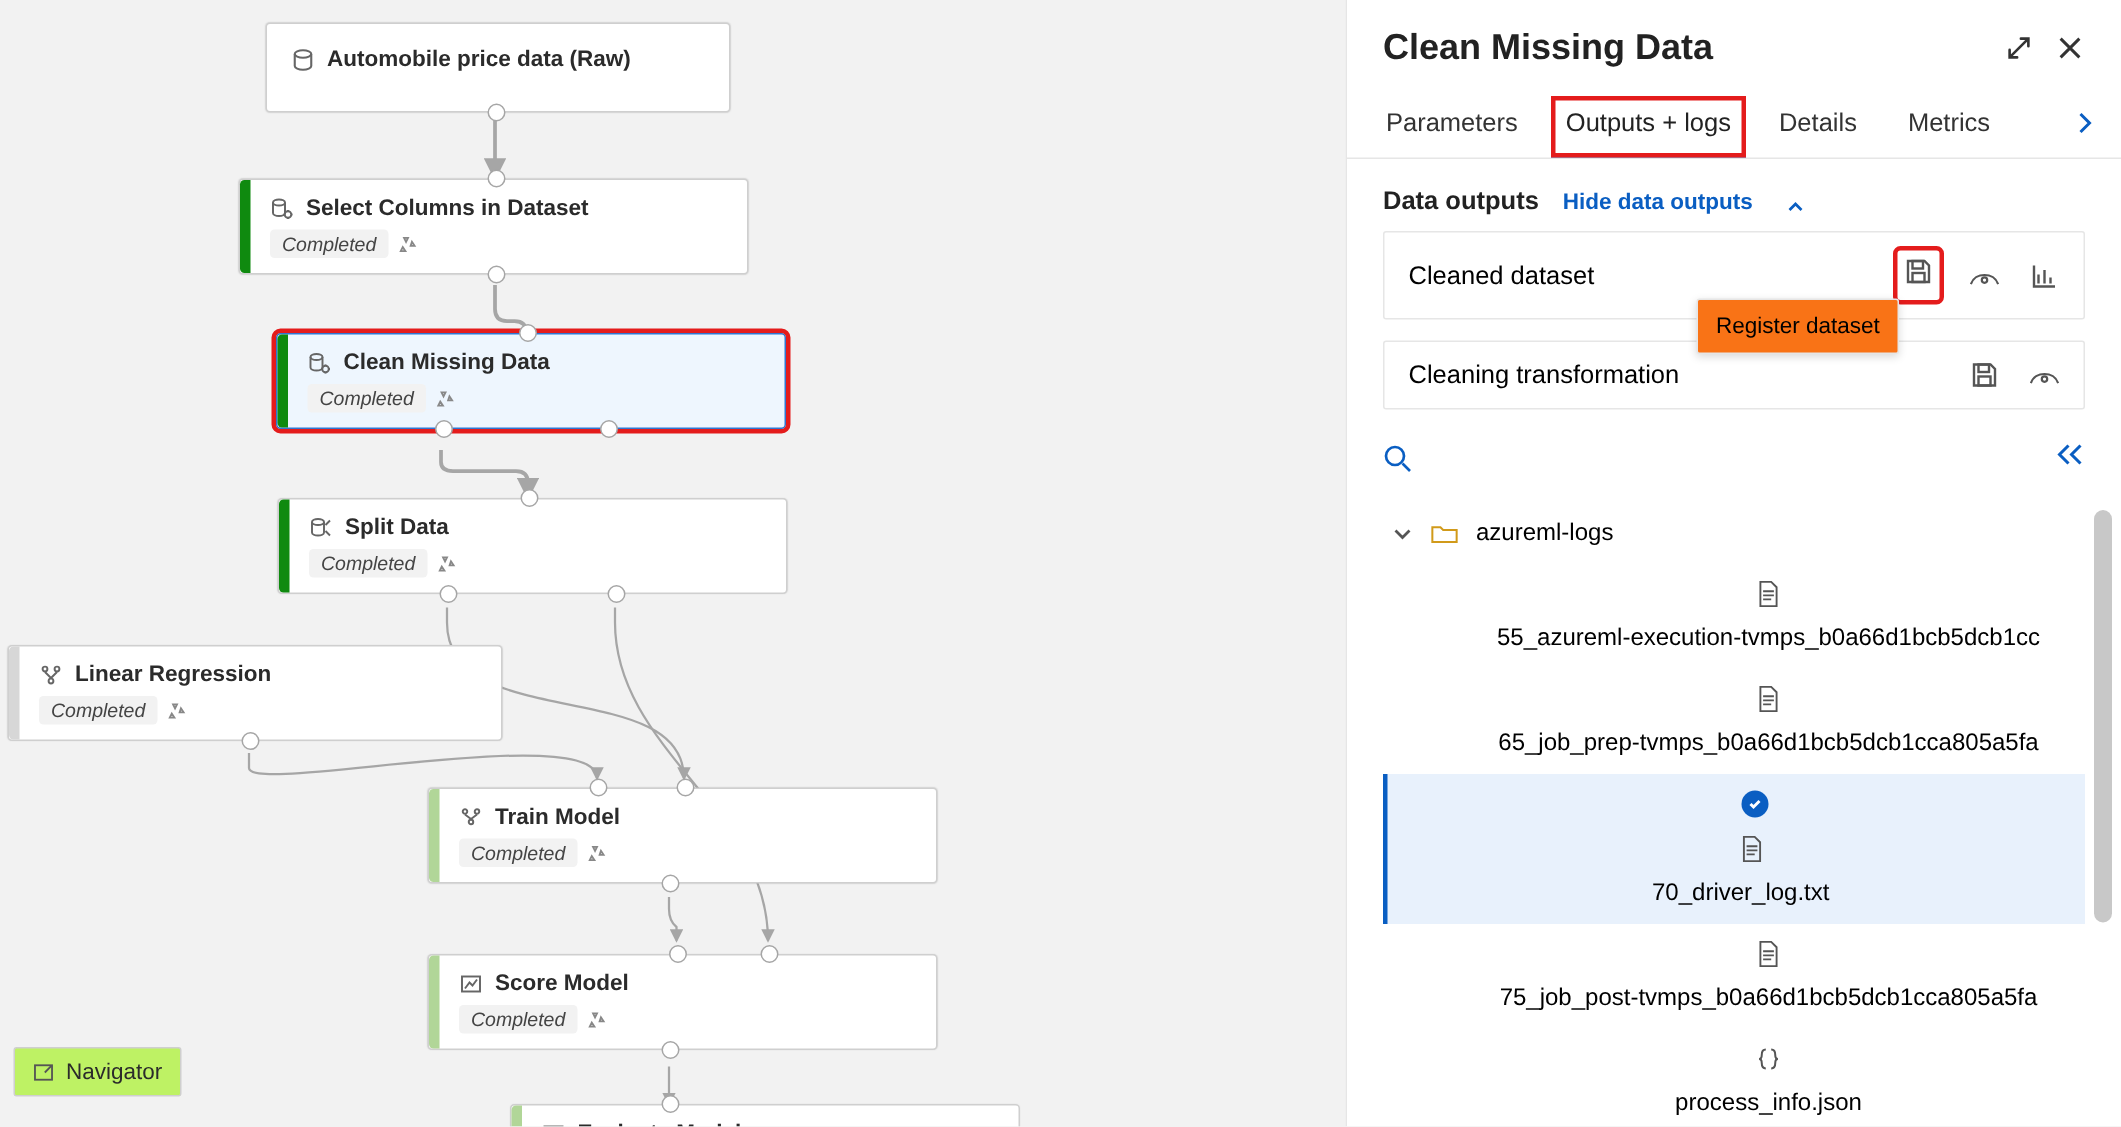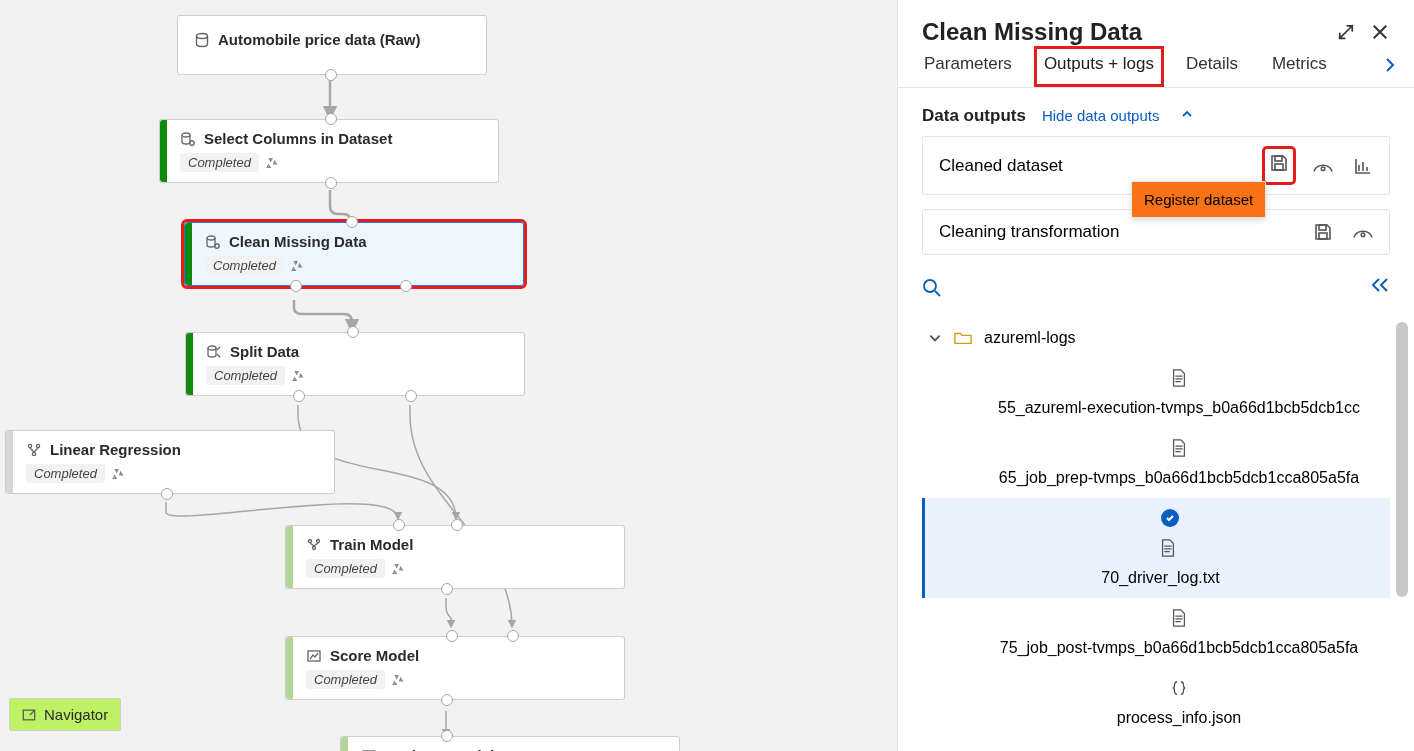--- a/index.html
+++ b/index.html
@@ -34,29 +34,29 @@
   position: absolute; left: 9px; bottom: 20px; background: #bef264; border: 1px solid #cfcfcf;
   border-radius: 2px; padding: 7px 12px; font-size: 15px; color: #2b2b2b; display: flex; align-items: center; gap: 8px;
 }
 .navigator-btn .icon { width: 14px; height: 14px; }
 
 
 .panel { width: 517px; background: #fff; border-left: 1px solid #e6e6e6; display: flex; flex-direction: column; position: relative; }
 .panel-header { padding: 18px 24px 0 24px; display: flex; align-items: center; }
 .panel-title { font-size: 24px; font-weight: 600; color: #222; flex: 1; }
 .hdr-icon { width: 20px; height: 20px; color: #333; margin-left: 14px; cursor: pointer; }
-.tabs { display: flex; align-items: center; padding: 0 10px 0 24px; border-bottom: 1px solid #e6e6e6; }
+.tabs { display: flex; align-items: center; padding: 0 10px 0 24px; border-bottom: 1px solid #e6e6e6; margin-top: 18px; }
 .tab { padding: 8px 2px 10px; margin-right: 30px; font-size: 17px; color: #333; cursor: pointer; border-bottom: 3px solid transparent; }
 .tab.active { border-bottom-color: #0a5ec2; color: #222; font-weight: 400; }
 .tab.highlight-red { outline: 3px solid #e41c1c; outline-offset: -3px; padding-left:10px; padding-right:10px; margin-left:-10px; margin-right:20px; }
 .tabs .scroll-right { margin-left: auto; padding: 6px; color: #0a5ec2; cursor: pointer; }
 
 .body { padding: 18px 24px 8px 24px; overflow: hidden; flex: 1; position: relative; }
 .sec-hdr { display: flex; align-items: baseline; gap: 16px; font-size: 17px; font-weight: 600; color: #222; margin-bottom: 10px; }
-.sec-hdr .toggle { color: #0a5ec2; font-size: 15px; font-weight: 400; cursor: pointer; display: inline-flex; align-items: flex-start; gap: 22px; }
+.sec-hdr .toggle { color: #0a5ec2; font-size: 15px; font-weight: 700; cursor: pointer; display: inline-flex; align-items: flex-end; gap: 22px; }
 .chev-up { display:inline-block; transform: translateY(1px); }
 
 .output-row {
   border: 1px solid #e6e6e6; border-radius: 2px; padding: 12px 16px; display: flex; align-items: center;
   justify-content: space-between; margin-bottom: 14px; font-size: 17px;
   position: relative;
 }
 .output-actions { display: flex; align-items: center; gap: 20px; }
 .output-actions .hl-red { outline: 3px solid #e41c1c; padding: 4px; border-radius: 2px; }
 .ic { width: 20px; height: 20px; color: #555; cursor: pointer; }

